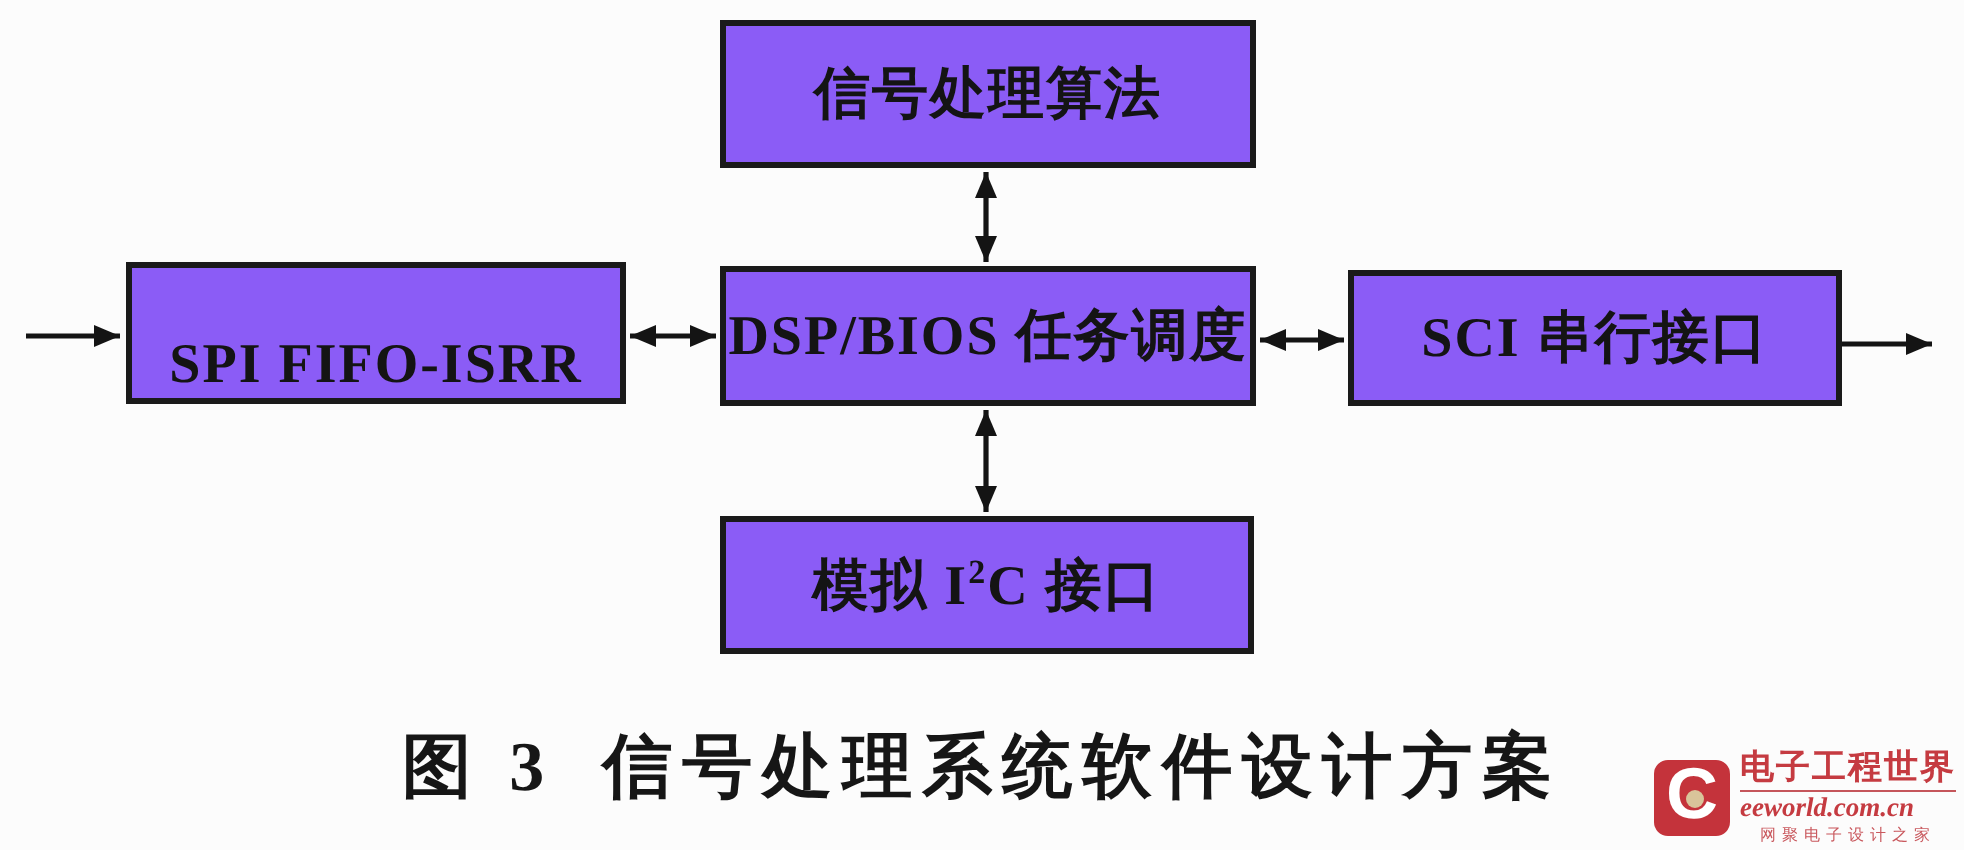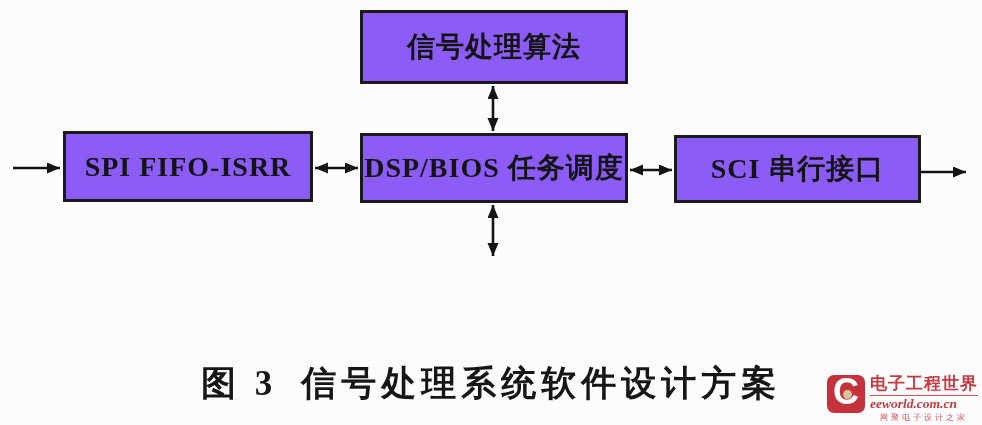--- a/index.html
+++ b/index.html
@@ -34,21 +34,21 @@
     font-weight: 600;
     letter-spacing: 1px;
     white-space: nowrap;
   }
   .node-label sup {
     font-size: 17px;
     line-height: 0;
     vertical-align: super;
   }
   #node-algorithm { left: 360px; top: 10px;  width: 268px; height: 74px; }
-  #node-spi       { left: 63px;  top: 131px; width: 250px; height: 71px; }
+  #node-spi       { left: 63px;  top: 131px; width: 250px; height: 71px; align-items: flex-end; }
   #node-dsp       { left: 360px; top: 133px; width: 268px; height: 70px; }
   #node-sci       { left: 674px; top: 135px; width: 247px; height: 68px; }
   #node-i2c       { left: 360px; top: 258px; width: 267px; height: 69px; }
 
   .caption {
     position: absolute;
     left: 0; top: 360px;
     width: 982px;
     text-align: center;
     font-size: 35px;
@@ -57,20 +57,21 @@
     letter-spacing: 5px;
     white-space: nowrap;
   }
   .caption .fig-label { margin-right: 24px; }
 
   .watermark {
     position: absolute;
     right: 4px;
     bottom: 2px;
     display: flex;
+    align-items: center;
     gap: 5px;
   }
   .wm-logo {
     position: relative;
     width: 38px; height: 38px;
     background: #c4333b;
     border-radius: 7px;
     display: flex;
     align-items: center;
     justify-content: center;
@@ -153,20 +154,23 @@
   </div>
 
   <div class="node" id="node-sci">
     <span class="node-label"><span>SCI 串行接口</span></span>
   </div>
 
   <div class="node" id="node-dsp">
     <span class="node-label">DSP/BIOS 任务调度</span>
   </div>
 
+  <div class="node" id="node-i2c">
+    <span class="node-label"><span>模拟 I</span><sup>2</sup><span>C 接口</span></span>
+  </div>
 
   <div class="caption">
     <span class="fig-label">图 3</span><span>信号处理系统软件设计方案</span>
   </div>
 
   <div class="watermark">
     <div class="wm-logo">
       <span class="c-glyph">C</span>
       <span class="c-dot"></span>
     </div>

